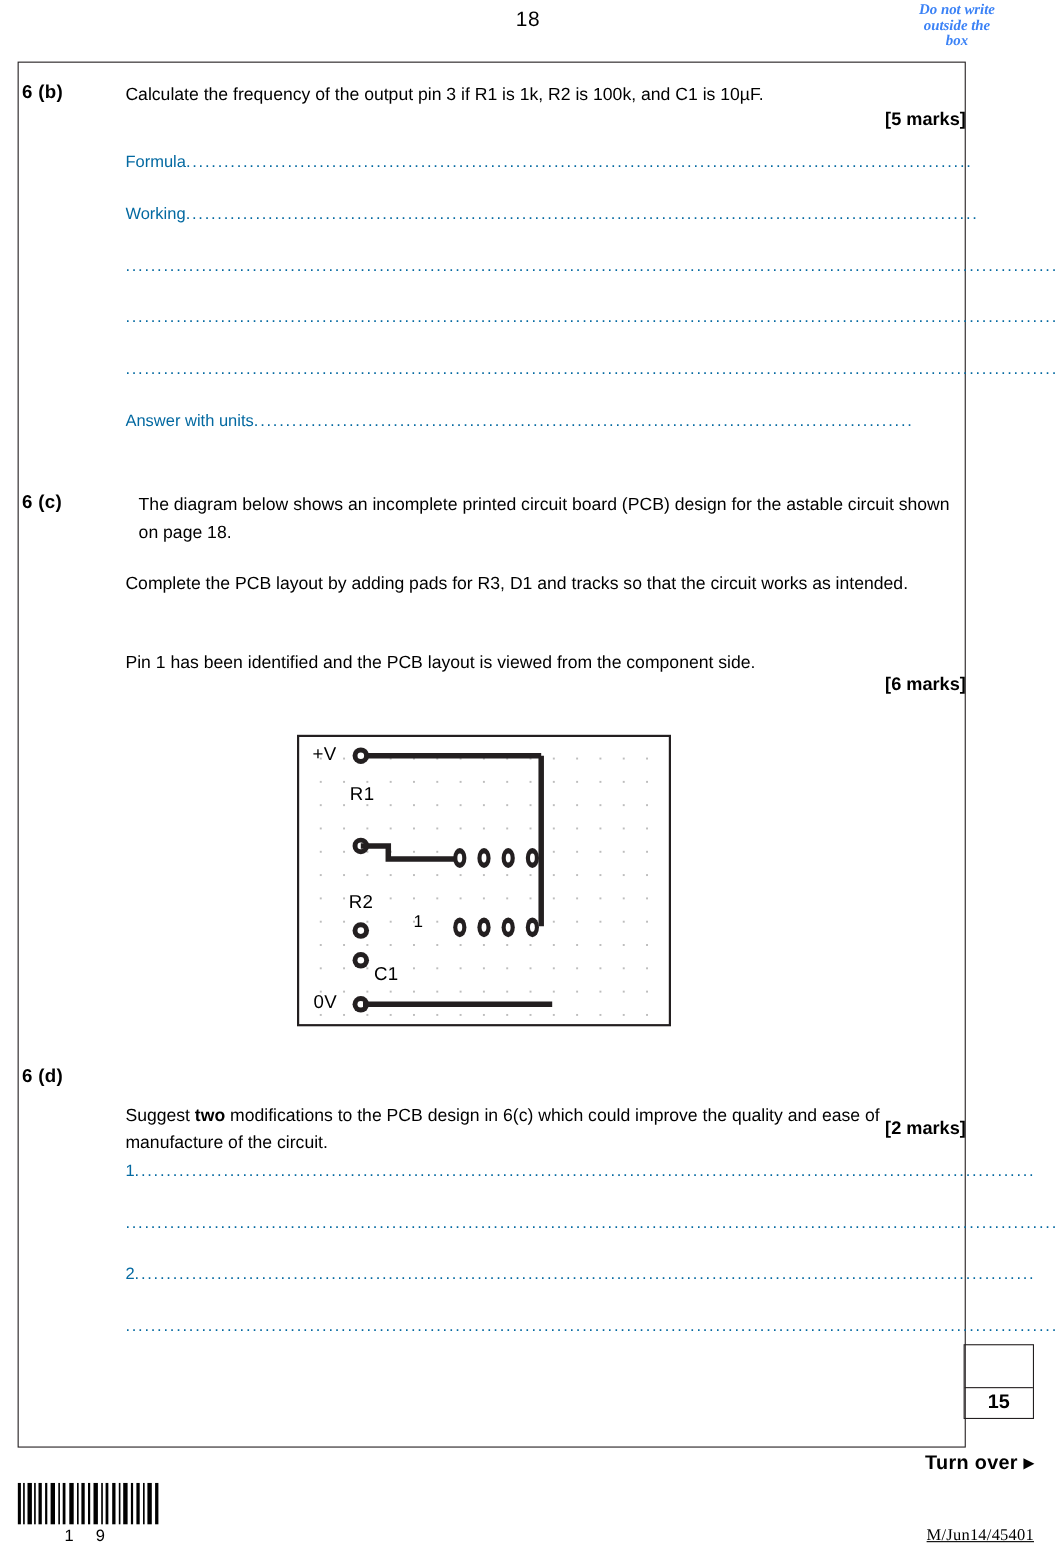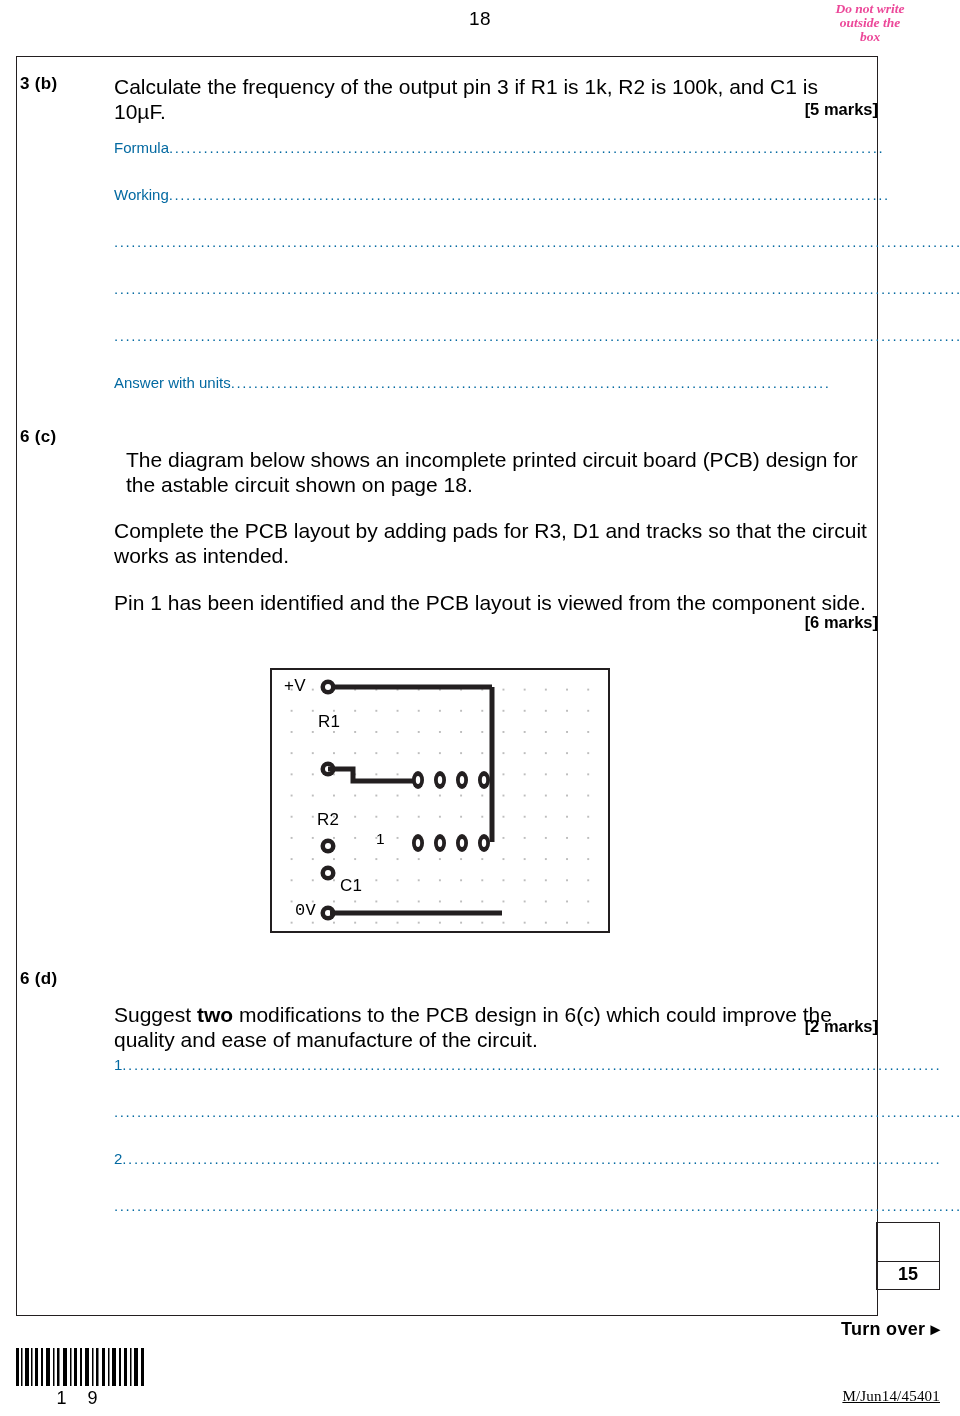--- a/index.html
+++ b/index.html
@@ -30,21 +30,21 @@
     position: absolute;
     top: 2px;
     right: 20px;
     width: 140px;
     text-align: center;
     font-family: "Liberation Serif", serif;
     font-style: italic;
     font-weight: bold;
     font-size: 13.5px;
     line-height: 14px;
-    color: #ec4899;
+    color: #3b82f6;
   }
 
   
   .frame {
     position: absolute;
     left: 16px;
     top: 56px;
     width: 862px;
     height: 1260px;
     border: 1.6px solid #231f20;
@@ -53,21 +53,21 @@
 
   
   .qlabel {
     position: absolute;
     font-size: 17px;
     font-weight: bold;
     letter-spacing: 0.3px;
   }
   .qtext {
     position: absolute;
-    font-size: 21px;
+    font-size: 16px;
     line-height: 25px;
   }
   .marks {
     position: absolute;
     font-size: 16.5px;
     font-weight: bold;
     text-align: right;
   }
   .dotline {
     position: absolute;
@@ -155,21 +155,21 @@
     left: 16px;
     top: 1348px;
     width: 130px;
     height: 38px;
   }
   .barcode-digits {
     position: absolute;
     left: 16px;
     top: 1388px;
     width: 130px;
-    font-size: 18px;
+    font-size: 15px;
     letter-spacing: 8px;
     text-align: center;
   }
   .papercode {
     position: absolute;
     right: 20px;
     top: 1388px;
     font-size: 15px;
     font-family: "Liberation Serif", serif;
     letter-spacing: 0.2px;
@@ -182,38 +182,38 @@
 <div class="page-number">18</div>
 
 <div class="donotwrite">
   <div>Do not write</div>
   <div>outside the</div>
   <div>box</div>
 </div>
 
 <div class="frame"></div>
 
-<div class="qlabel" style="left:20px; top:74px;">3 (b)</div>
+<div class="qlabel" style="left:20px; top:74px;">6 (b)</div>
 <div class="qtext" style="left:114px; top:74px; width:760px;">Calculate the frequency of the output pin 3 if R1 is 1k, R2 is 100k, and C1 is 10µF.</div>
 <div class="marks" style="right:82px; top:100px; width:200px;">[5 marks]</div>
 
 <div class="dotline" style="left:114px; top:139px;">
   <span>Formula</span><span class="leader">............................................................................................................................</span>
 </div>
 <div class="dotline" style="left:114px; top:186px;">
   <span>Working</span><span class="leader">.............................................................................................................................</span>
 </div>
 <div class="dotline leader" style="left:114px; top:233px;">............................................................................................................................................................</div>
 <div class="dotline leader" style="left:114px; top:280px;">............................................................................................................................................................</div>
 <div class="dotline leader" style="left:114px; top:327px;">............................................................................................................................................................</div>
 <div class="dotline" style="left:114px; top:374px;">
   <span>Answer with units</span><span class="leader">........................................................................................................</span>
 </div>
 
-<div class="qlabel" style="left:20px; top:427px;text-align:right;">6 (c)</div>
+<div class="qlabel" style="left:20px; top:447px;text-align:right;">6 (c)</div>
 <div class="qtext" style="left:114px; top:447px; width:745px;margin-left:12px;">The diagram below shows an incomplete printed circuit board (PCB) design for the astable circuit shown on page 18.</div>
 <div class="qtext" style="left:114px; top:518px; width:770px;">Complete the PCB layout by adding pads for R3, D1 and tracks so that the circuit works as intended.</div>
 <div class="qtext" style="left:114px; top:590px; width:780px;">Pin 1 has been identified and the PCB layout is viewed from the component side.</div>
 <div class="marks" style="right:82px; top:613px; width:200px;">[6 marks]</div>
 
 <div class="pcb-wrap">
   <div class="pcb-board"></div>
 
   <svg width="340" height="265" viewBox="0 0 340 265" style="position:absolute;left:0;top:0;">
 
@@ -276,21 +276,21 @@
     <g>
       <line x1="60" y1="245" x2="232" y2="245" stroke="#231f20" stroke-width="5"></line>
     </g>
   </svg>
 
   <div class="pcb-label" style="left:14px; top:8px;">+V</div>
   <div class="pcb-label" style="left:48px; top:44px;">R1</div>
   <div class="pcb-label" style="left:47px; top:142px;">R2</div>
   <div class="pin-label" style="left:106px; top:162px;">1</div>
   <div class="pcb-label" style="left:70px; top:208px;">C1</div>
-  <div class="pcb-label" style="left:25px; top:233px;font-family:Liberation Mono, monospace;">0V</div>
+  <div class="pcb-label" style="left:15px; top:233px;">0V</div>
 </div>
 
 <div class="qlabel" style="left:20px; top:969px;">6 (d)</div>
 <div class="qtext" style="left:114px; top:969px; width:760px;margin-top:33px;">
   <span>Suggest <b>two</b> modifications to the PCB design in 6(c) which could improve the quality and ease of manufacture of the circuit.</span>
 </div>
 <div class="marks" style="right:82px; top:1017px; width:200px;">[2 marks]</div>
 
 <div class="dotline" style="left:114px; top:1056px;">
   <span>1</span><span class="leader">..............................................................................................................................................</span>

